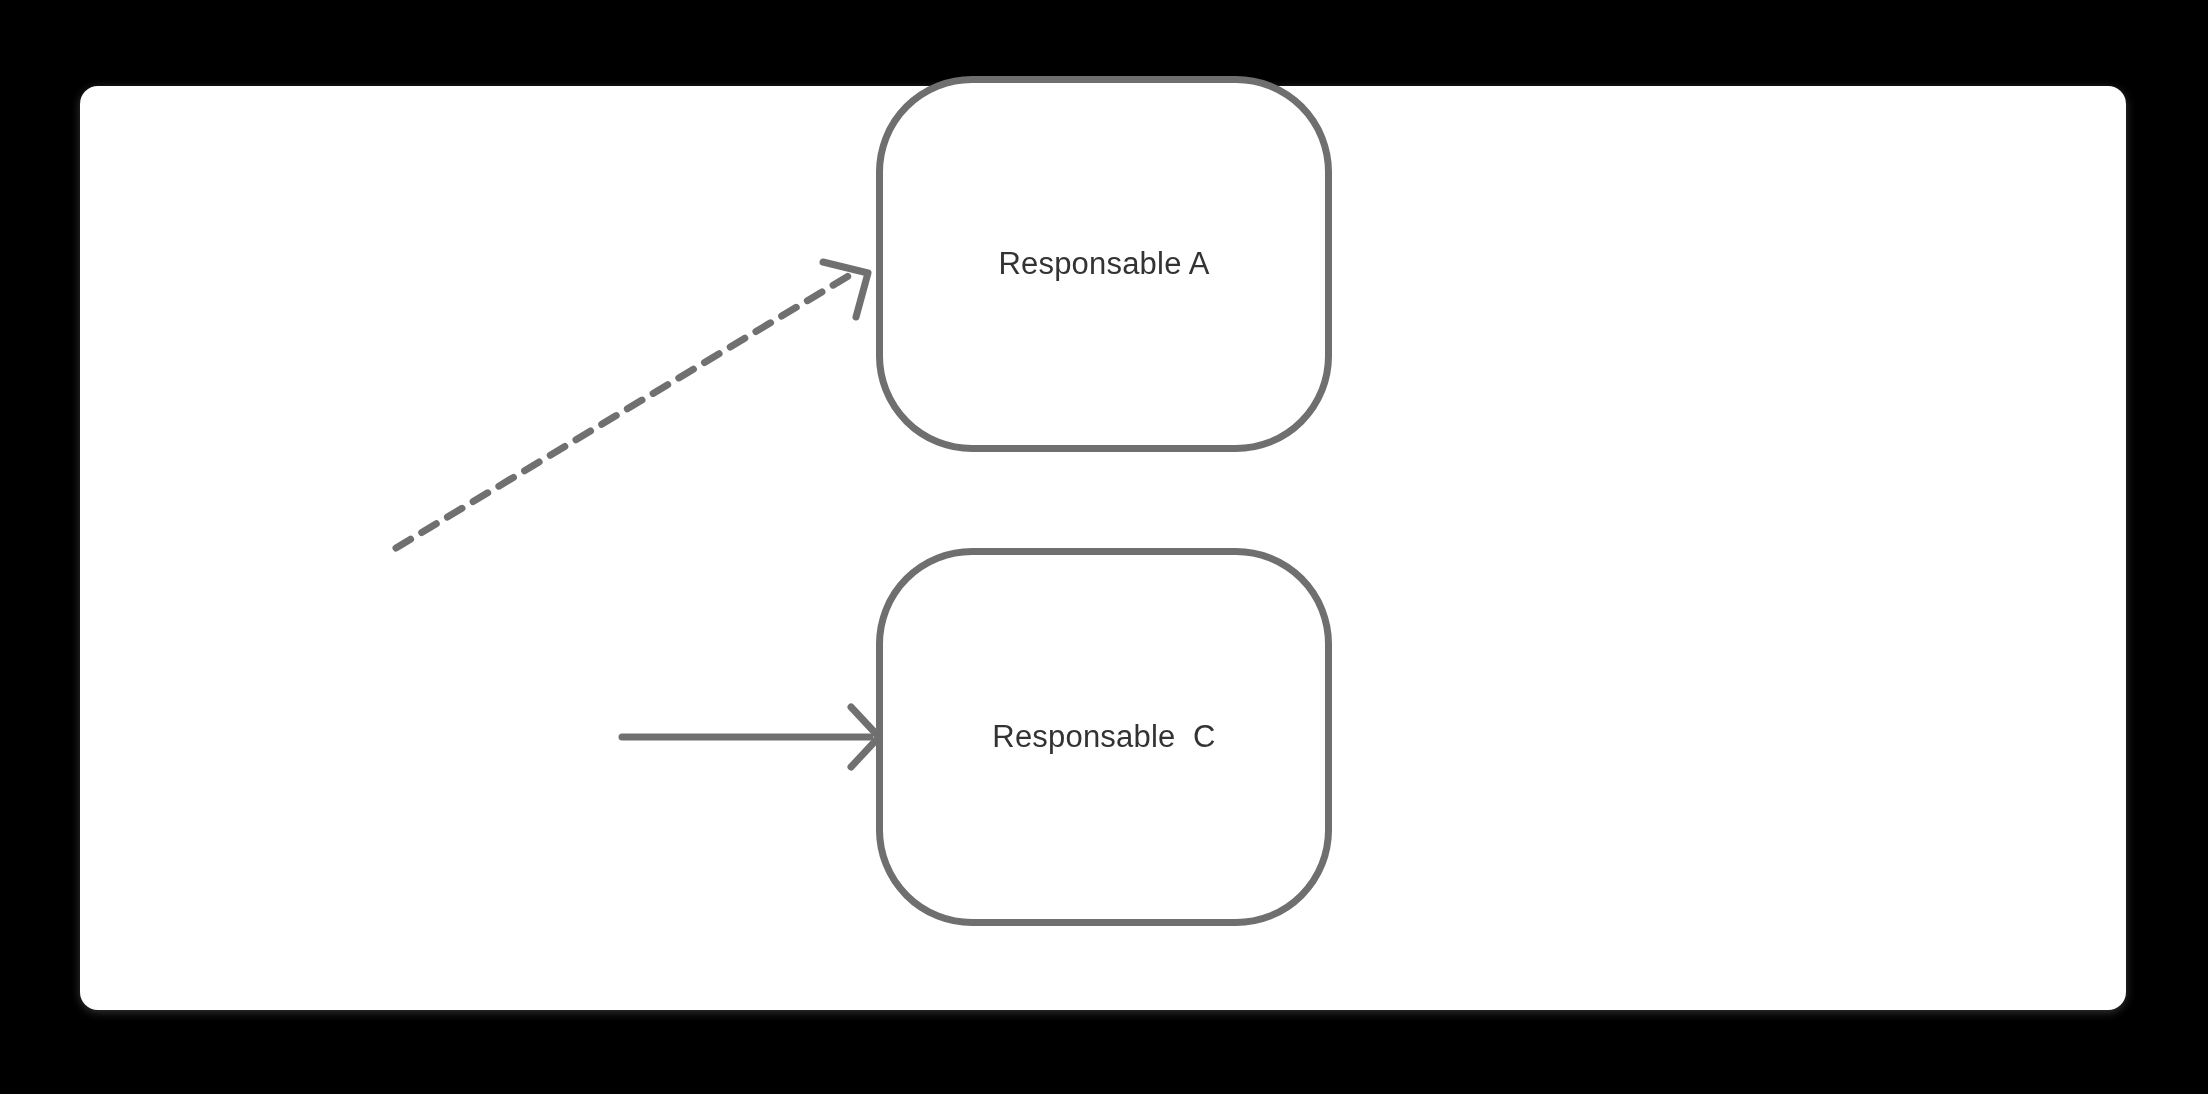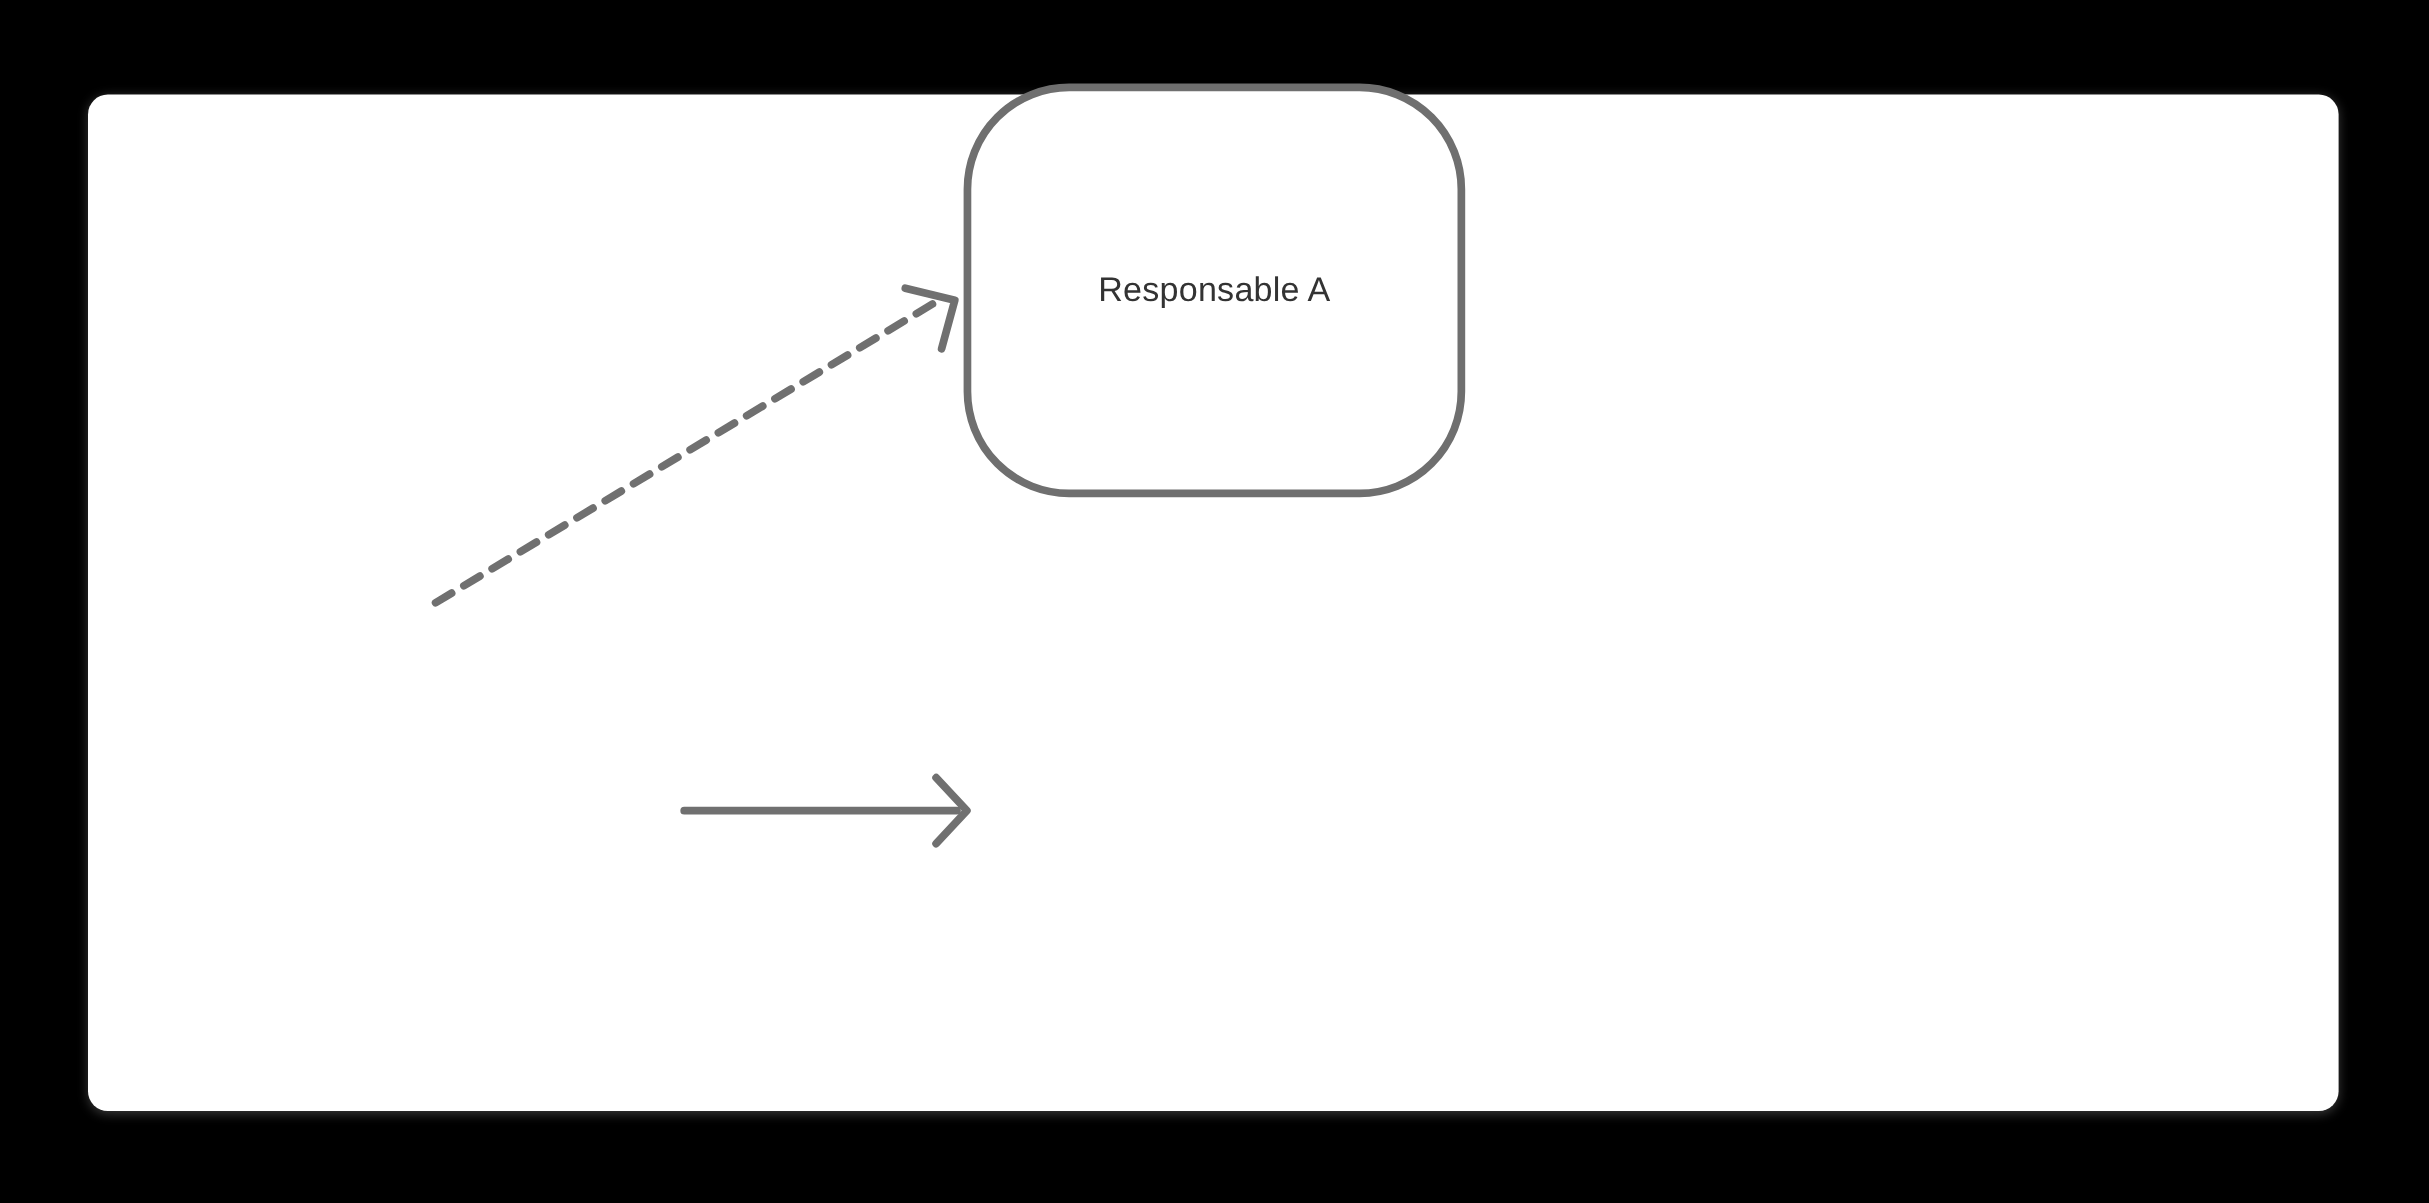--- a/index.html
+++ b/index.html
@@ -102,15 +102,18 @@
     <g>
       <path class="edge-hit" d="M 622 737 L 870 737" fill="none" stroke="#707070" stroke-width="7" stroke-linecap="round"></path>
       <path d="M 851 707 L 879 737 L 851 767" fill="none" stroke="#707070" stroke-width="7" stroke-linecap="round" stroke-linejoin="round"></path>
     </g>
   </svg>
 
   <div class="node manager" id="node-responsable-a">
     <span class="node-label">Responsable A</span>
   </div>
 
+  <div class="node manager" id="node-responsable-c">
+    <span class="node-label">Responsable  C</span>
+  </div>
 
 
 </div>
 
 </body></html>

